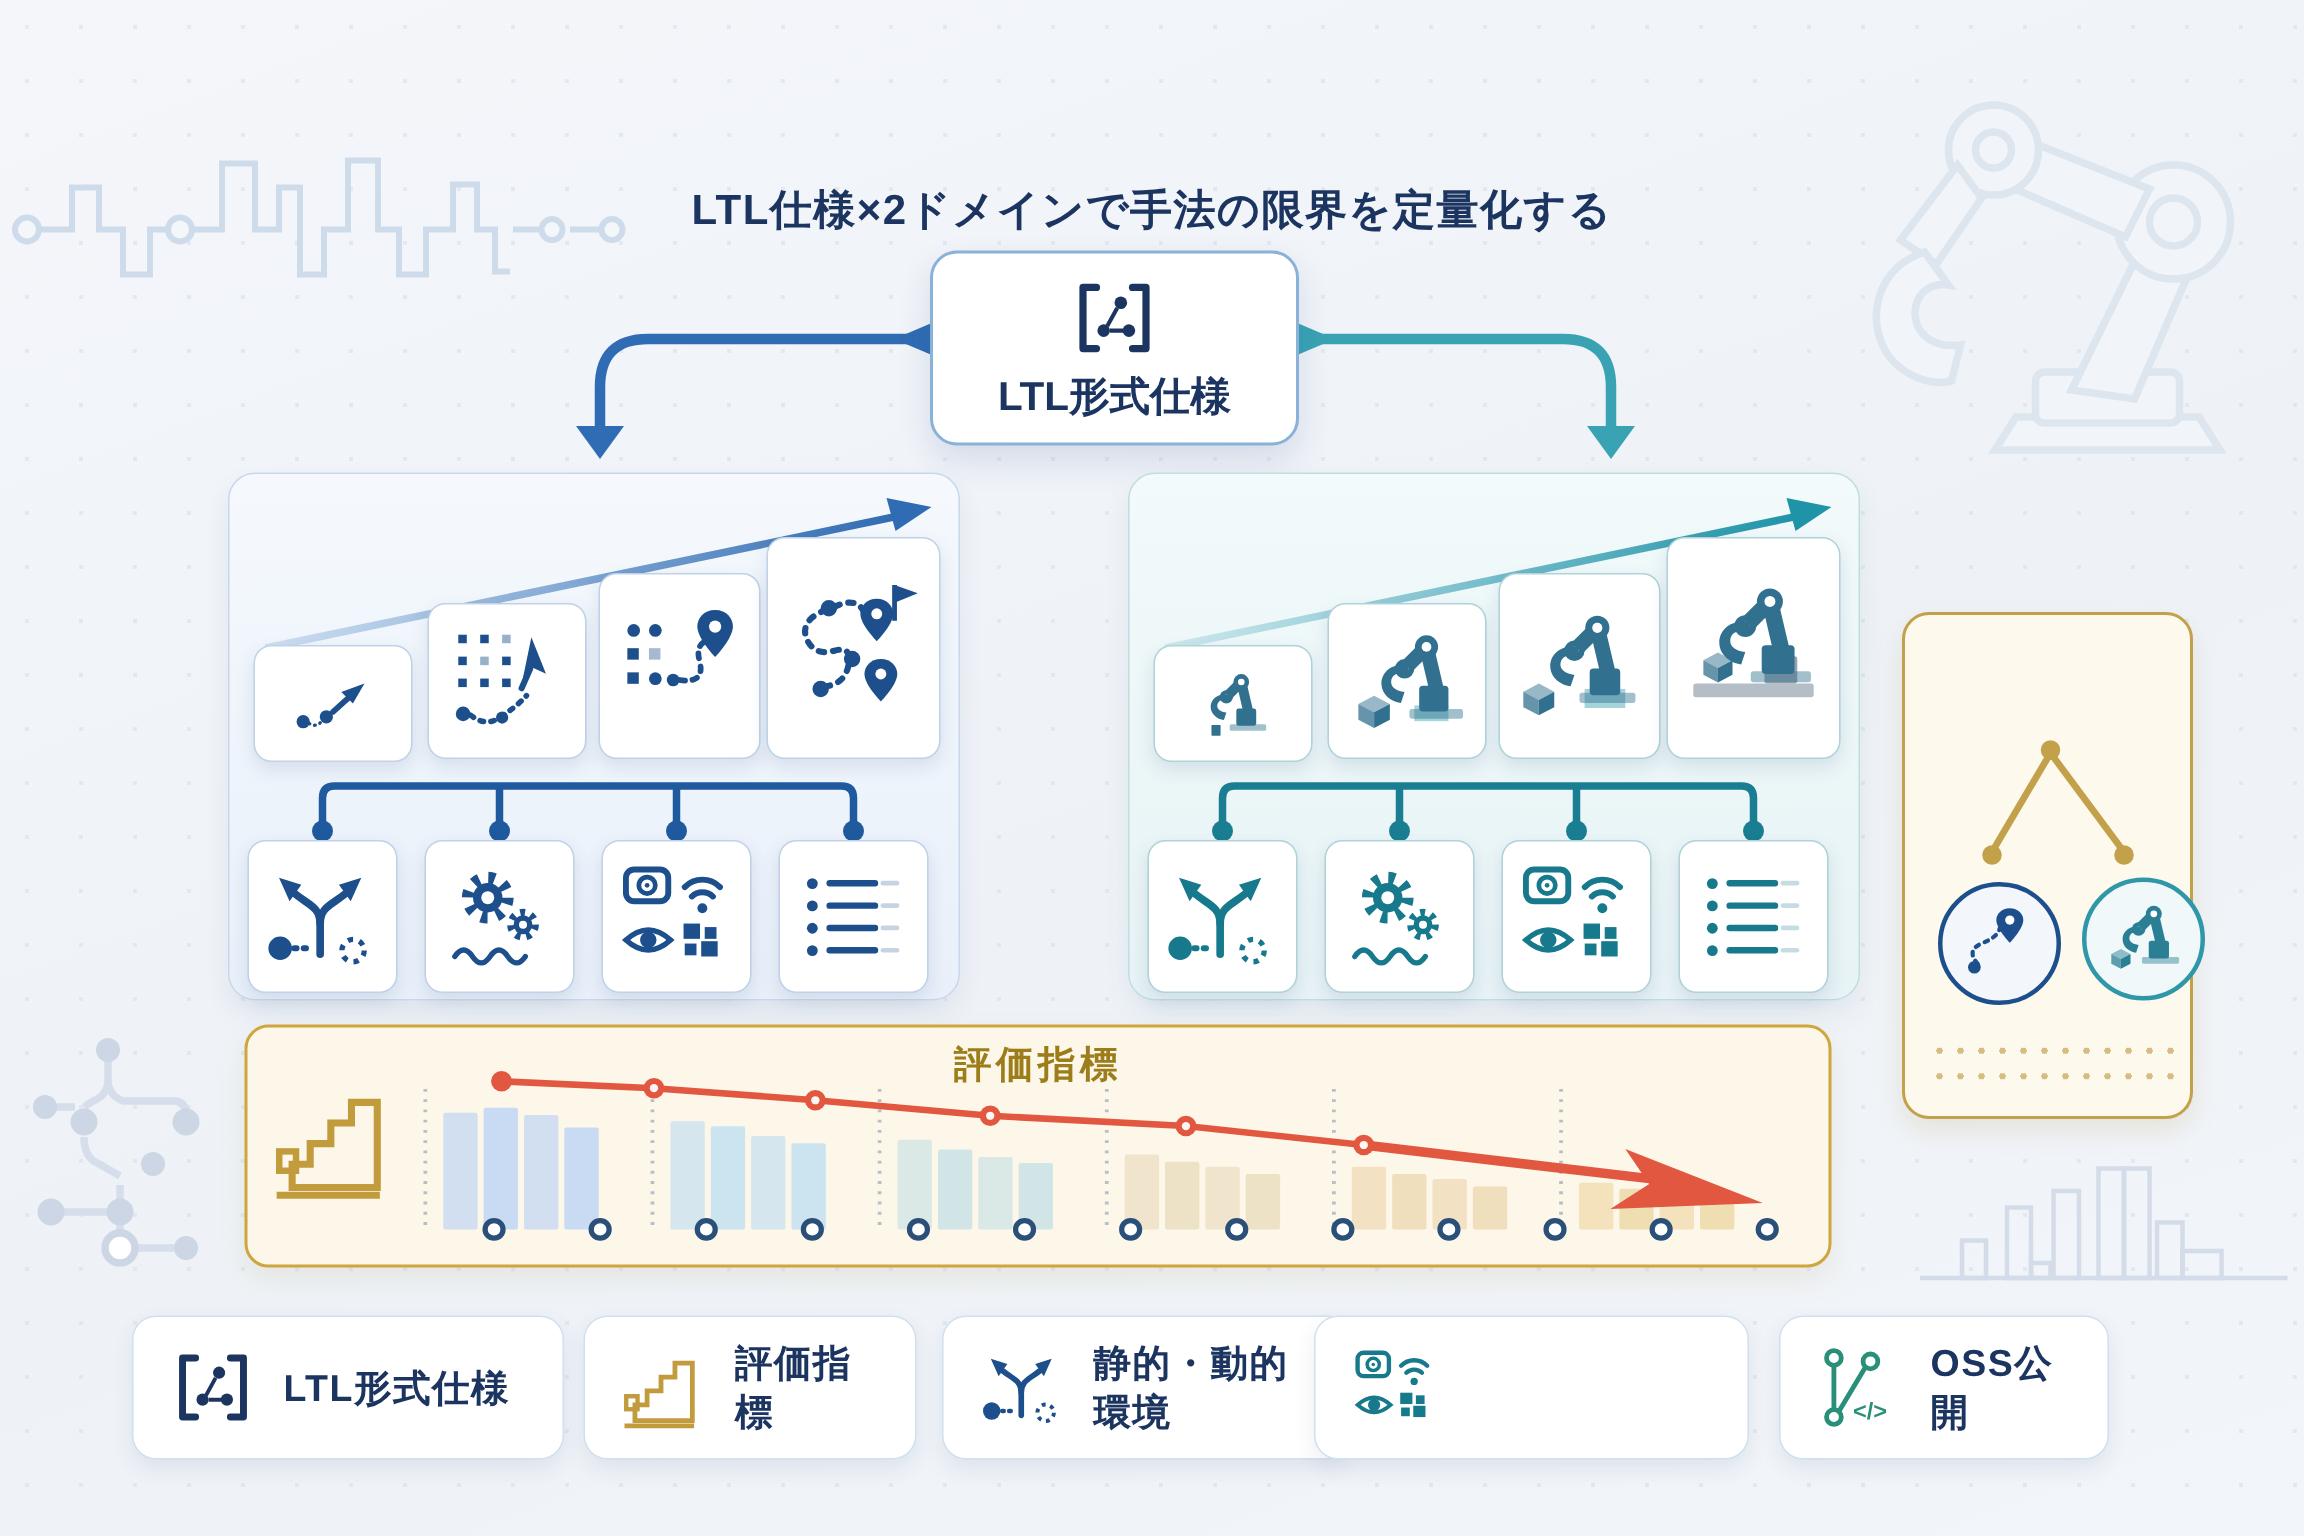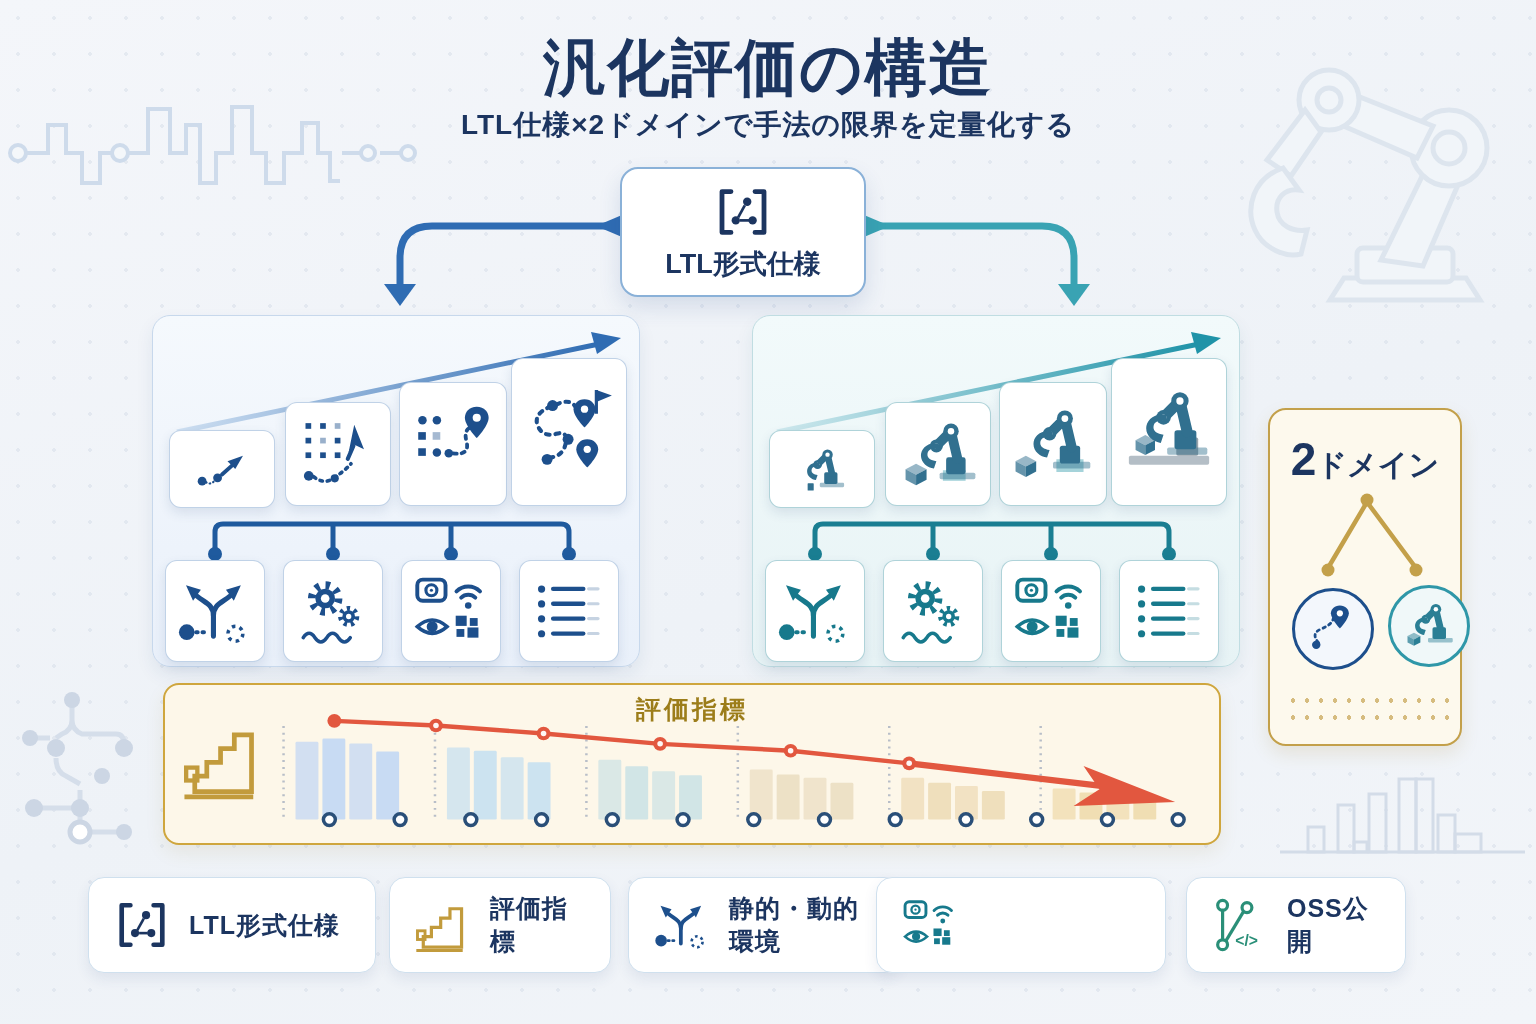--- a/index.html
+++ b/index.html
@@ -16,21 +16,21 @@
          background:linear-gradient(160deg,#f4f6fa 0%,#eef2f7 55%,#f2f5f9 100%);}
   .stage::before{content:"";position:absolute;inset:0;
     background-image:radial-gradient(circle,#c9d3e0 1.6px,transparent 1.7px);
     background-size:36px 36px;opacity:.35;pointer-events:none;}
   .abs{position:absolute}
   svg{display:block}
 
   
   .title{position:absolute;left:0;top:26px;width:100%;text-align:center;
     font-size:62px;font-weight:800;color:var(--navy);letter-spacing:2px;}
-  .subtitle{position:absolute;left:0;top:106px;width:100%;text-align:center;
+  .subtitle{position:absolute;left:0;top:121px;width:100%;text-align:center;
     font-size:28px;font-weight:700;color:var(--navy);letter-spacing:1px;}
 
   
   .central{position:absolute;left:620px;top:167px;width:246px;height:130px;background:#fff;
     border:2px solid #8ab1d8;border-radius:18px;box-shadow:0 10px 22px rgba(40,80,140,.14);
     display:flex;flex-direction:column;align-items:center;justify-content:center;gap:4px;}
   .central .lbl{font-size:27px;font-weight:800;color:var(--navy);}
 
   
   .panel{position:absolute;top:315px;width:488px;height:352px;border-radius:18px;}
@@ -294,21 +294,20 @@
       <rect x="74" y="72" width="13" height="10"></rect>
         <rect x="89" y="24" width="17" height="58"></rect>
       <rect x="119" y="9" width="17" height="73"></rect>
         <rect x="136" y="9" width="17" height="73"></rect>
       <rect x="158" y="45" width="17" height="37"></rect>
         <rect x="175" y="64" width="26" height="18"></rect>
       <line x1="0" y1="82" x2="245" y2="82"></line>
     </g>
   </svg>
 
-  <h1 class="title">汎化評価の構造</h1>
   <p class="subtitle">LTL仕様×2ドメインで手法の限界を定量化する</p>
 
   <svg class="connectors" width="1536" height="1024" viewBox="0 0 1536 1024">
     <path d="M616 226 H432 Q400 226 400 258 V288" fill="none" stroke="#2f6cb3" stroke-width="7" stroke-linecap="round"></path>
     <polygon points="400,306 384,284 416,284" fill="#2f6cb3"></polygon>
     <polygon points="622,215 622,237 596,226" fill="#2f6cb3"></polygon>
     <path d="M870 226 H1042 Q1074 226 1074 258 V288" fill="none" stroke="#39a3b3" stroke-width="7" stroke-linecap="round"></path>
     <polygon points="1074,306 1058,284 1090,284" fill="#39a3b3"></polygon>
     <polygon points="864,215 864,237 890,226" fill="#39a3b3"></polygon>
   </svg>
@@ -448,23 +447,20 @@
         </svg>
       </div>
     <div class="card ic" style="left:366px;top:244px;width:100px;height:102px">
       <svg viewBox="0 0 100 100">
           <use href="#sym-list"></use>
         </svg>
       </div>
   </section>
 
   <aside class="domain">
-    <div class="domain-title">
-      <span class="big">2</span><span class="small">ドメイン</span>
-    </div>
     <svg class="abs" style="left:0;top:78px" width="194" height="96" viewBox="0 0 194 96">
       <path d="M97 14 L58 80 M97 14 L146 80" fill="none" stroke="#c3a04a" stroke-width="4.5" stroke-linecap="round"></path>
       <g fill="#c3a04a">
           <circle cx="97" cy="12" r="6.5"></circle>
           <circle cx="58" cy="82" r="6.5"></circle>
           <circle cx="146" cy="82" r="6.5"></circle>
         </g>
     </svg>
     <div class="dcircle dc-nav">
       <svg viewBox="0 0 100 100" style="color:var(--icon-navy)">

